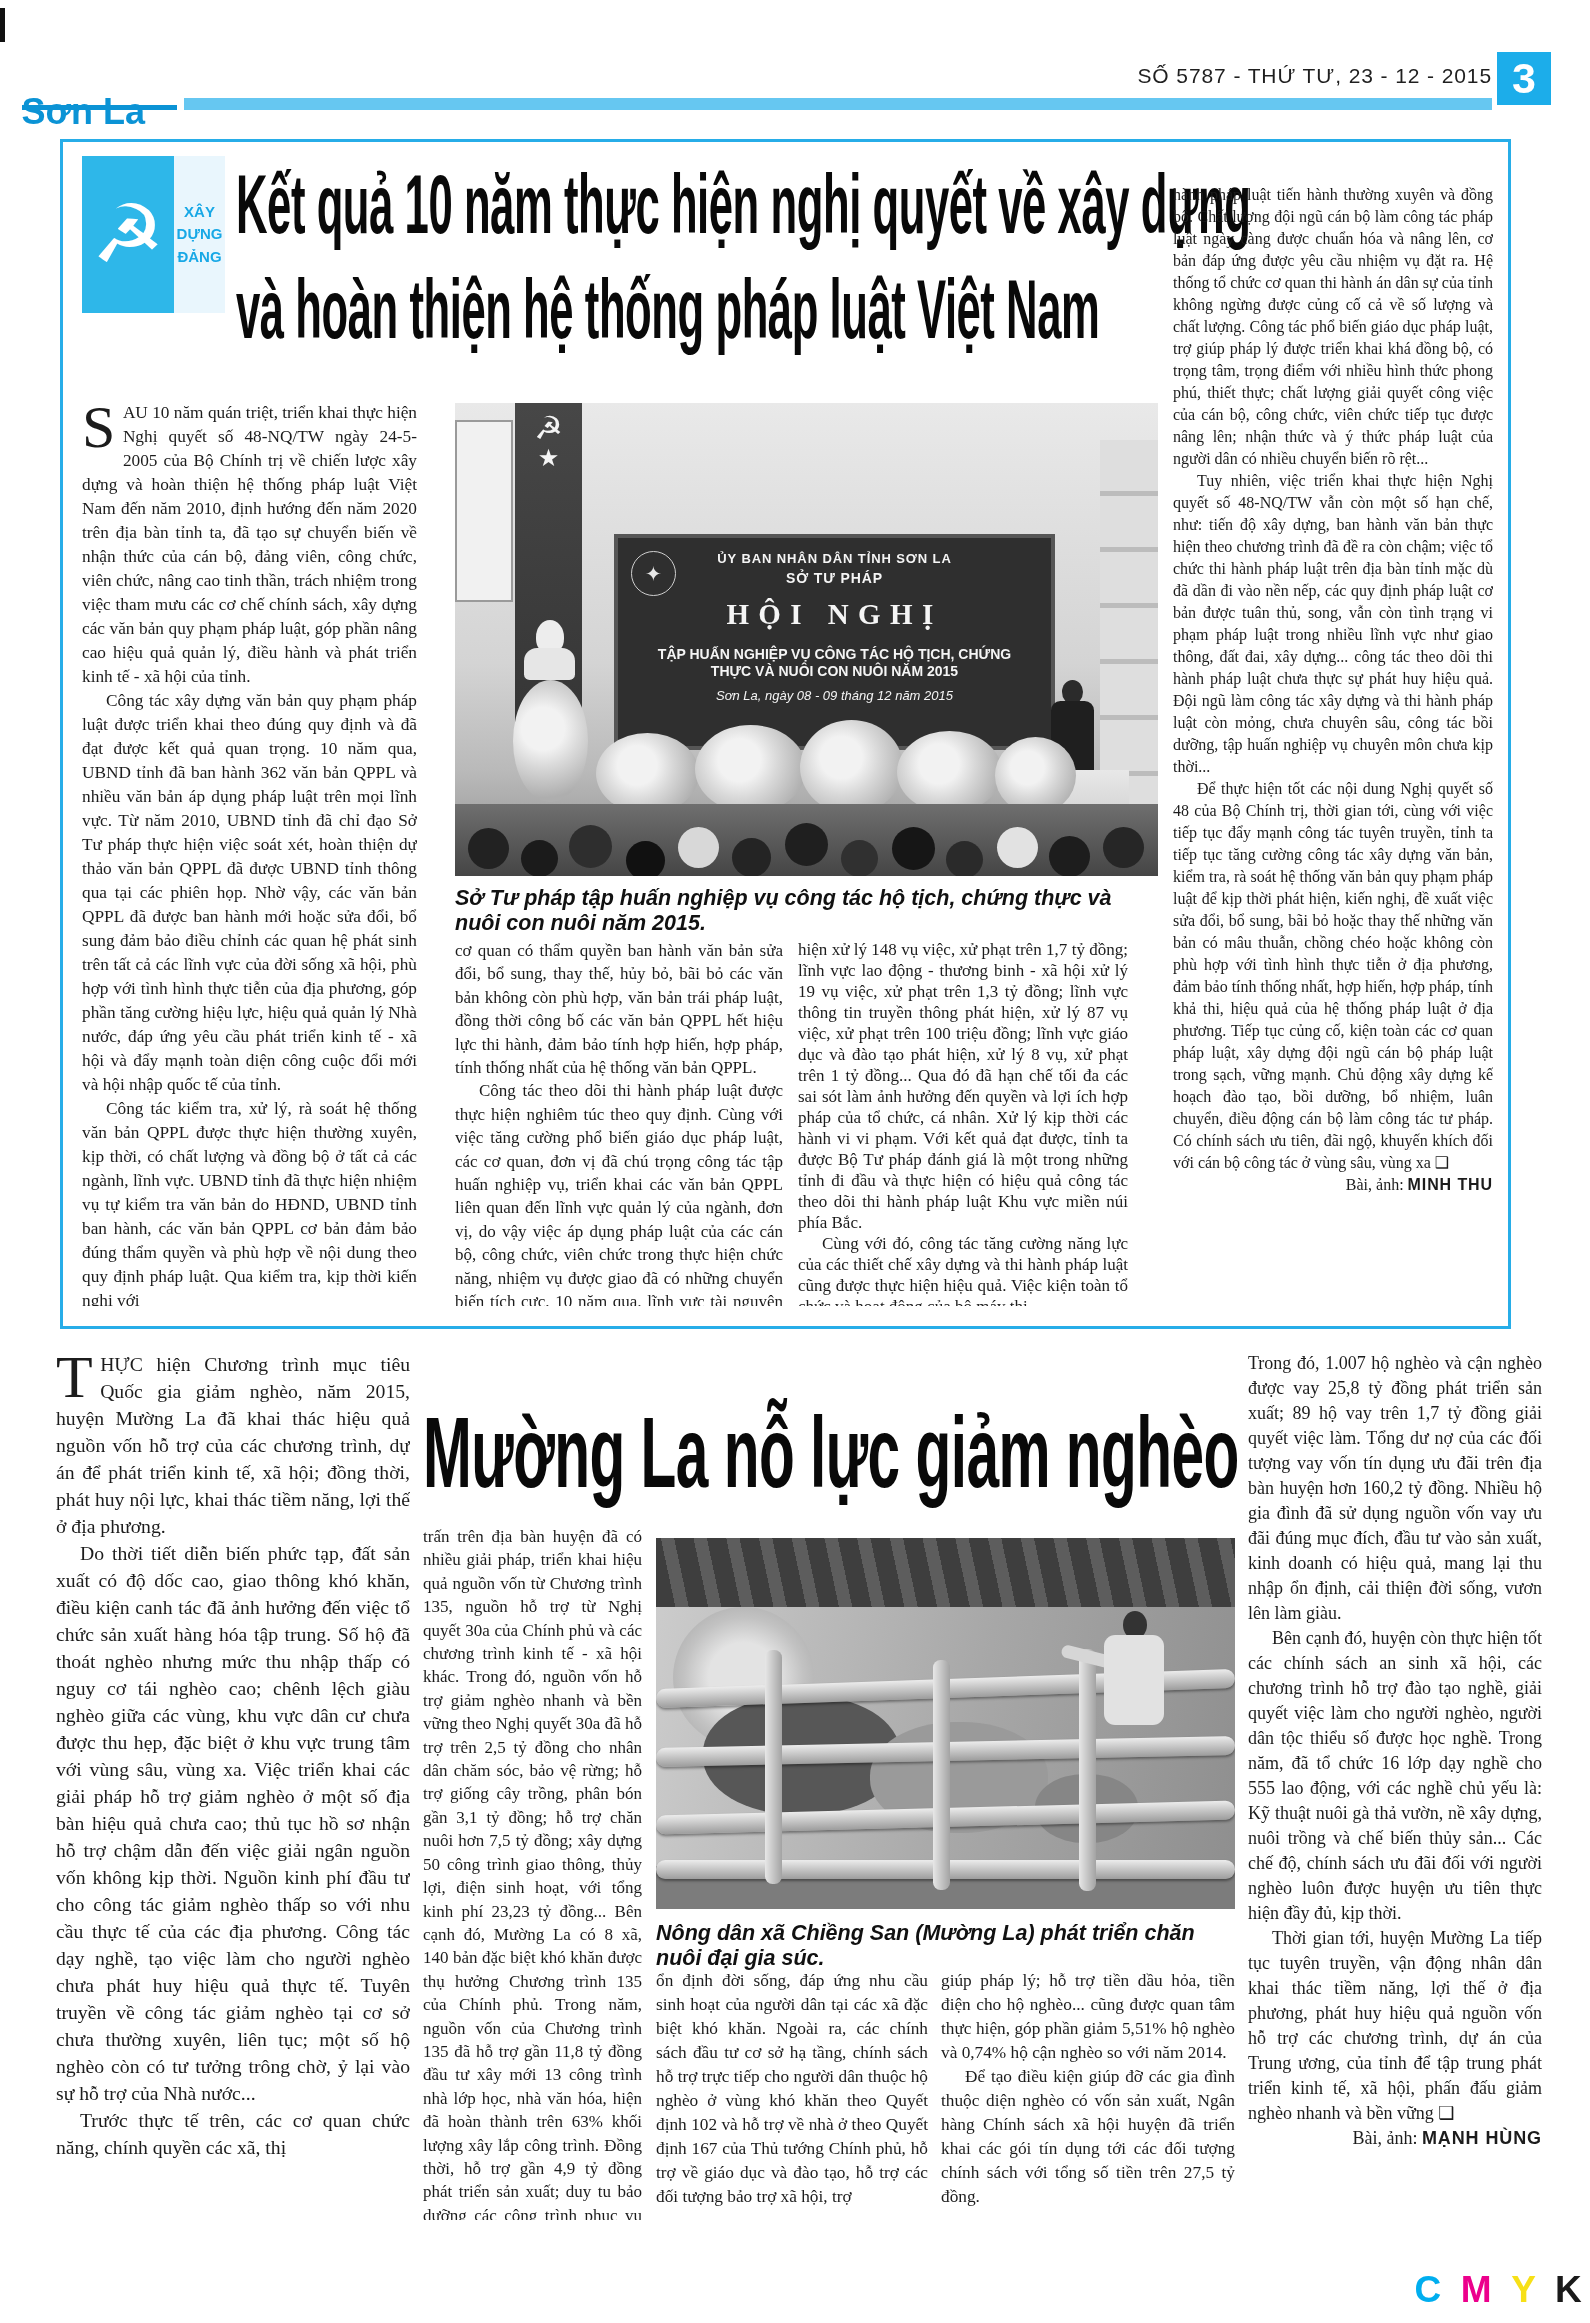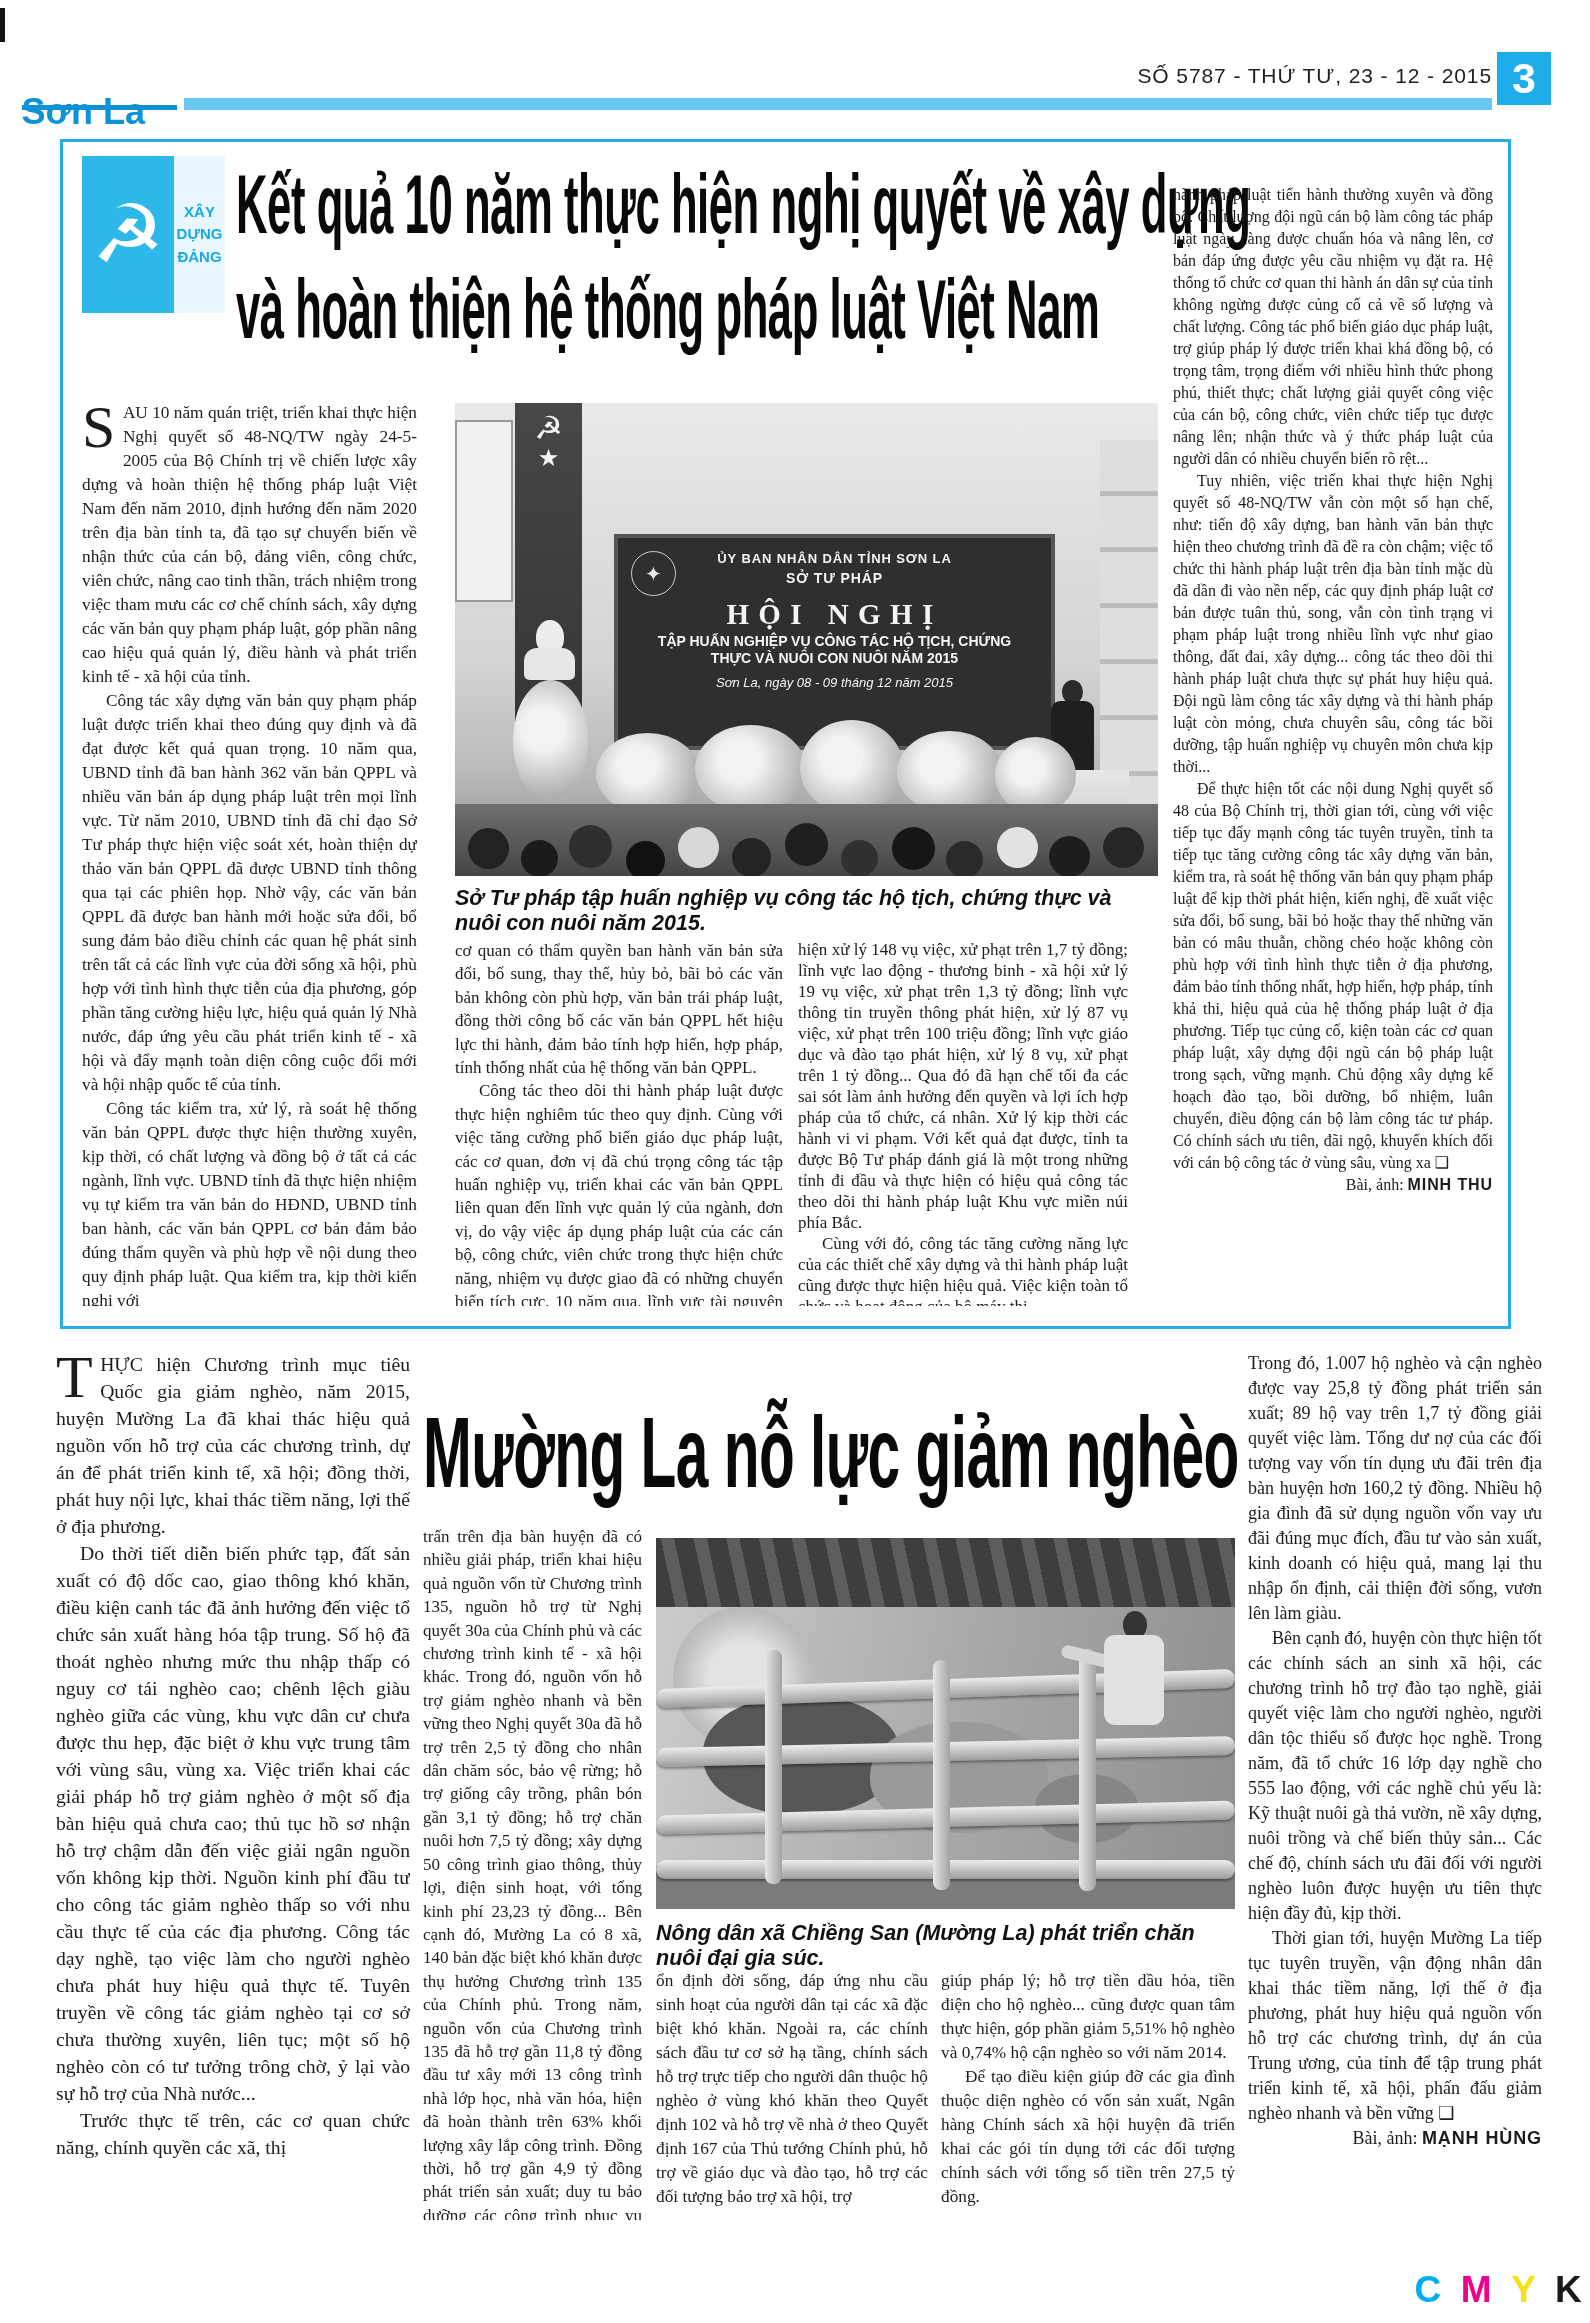--- a/index.html
+++ b/index.html
@@ -43,21 +43,21 @@
             display:flex;flex-direction:column;align-items:center;color:#f4f4f4;}
   .p1-strip .s1{font-family:"DejaVu Sans",sans-serif;font-size:32px;margin-top:9.4px;line-height:1;}
   .p1-strip .s2{font-family:"DejaVu Sans",sans-serif;font-size:24px;line-height:1;margin-top:1.9px;}
   .p1-bust-head{left:81px;top:217px;width:28px;height:34px;border-radius:50% 50% 45% 45%;background:#ededed;}
   .p1-bust-chest{left:69px;top:245px;width:51px;height:32px;border-radius:13px 13px 5.6px 5.6px;background:#e6e6e6;}
   .p1-board{left:159px;top:131px;width:433px;height:208px;background:#2f2f2f;border:4.7px solid #565656;
             color:#f5f5f5;text-align:center;font-family:"Liberation Sans",sans-serif;}
   .p1-board .bl1{font-size:13px;font-weight:bold;margin-top:13px;letter-spacing:0.9px;}
   .p1-board .bl2{font-size:14px;font-weight:bold;margin-top:3.7px;letter-spacing:0.9px;}
   .p1-board .bl3{font-size:29px;font-weight:bold;letter-spacing:9.4px;margin-top:12px;font-family:"Liberation Serif",serif;}
-  .p1-board .bl4{font-size:14px;font-weight:bold;margin-top:2px;padding:0 24px;line-height:1.25;}
+  .p1-board .bl4{font-size:14px;font-weight:bold;margin-top:15px;padding:0 24px;line-height:1.25;}
   .p1-board .bl5{font-size:13px;font-style:italic;margin-top:7.5px;}
   .p1-logo{left:176px;top:148px;width:43px;height:43px;border:1.9px solid #cfcfcf;border-radius:50%;
            color:#e8e8e8;display:flex;align-items:center;justify-content:center;font-size:20.6px;}
   .p1-tiles{left:645px;top:37px;width:58px;height:436px;
             background:repeating-linear-gradient(180deg,#dedede 0 51px,#bcbcbc 51px 56px),
                        repeating-linear-gradient(90deg,rgba(0,0,0,0.12) 0 1.9px,transparent 1.9px 29px);}
   .p1-speaker-head{left:607px;top:277px;width:20.6px;height:24px;border-radius:50%;background:#2b2b2b;}
   .p1-speaker-body{left:596px;top:298px;width:43px;height:81px;border-radius:9.4px 9.4px 0 0;background:#1f1f1f;}
   .p1-podium{left:579px;top:367px;width:90px;height:106px;background:linear-gradient(180deg,#e8e8e8,#b9b9b9);
              border-left:5.6px solid #8f8f8f;}

